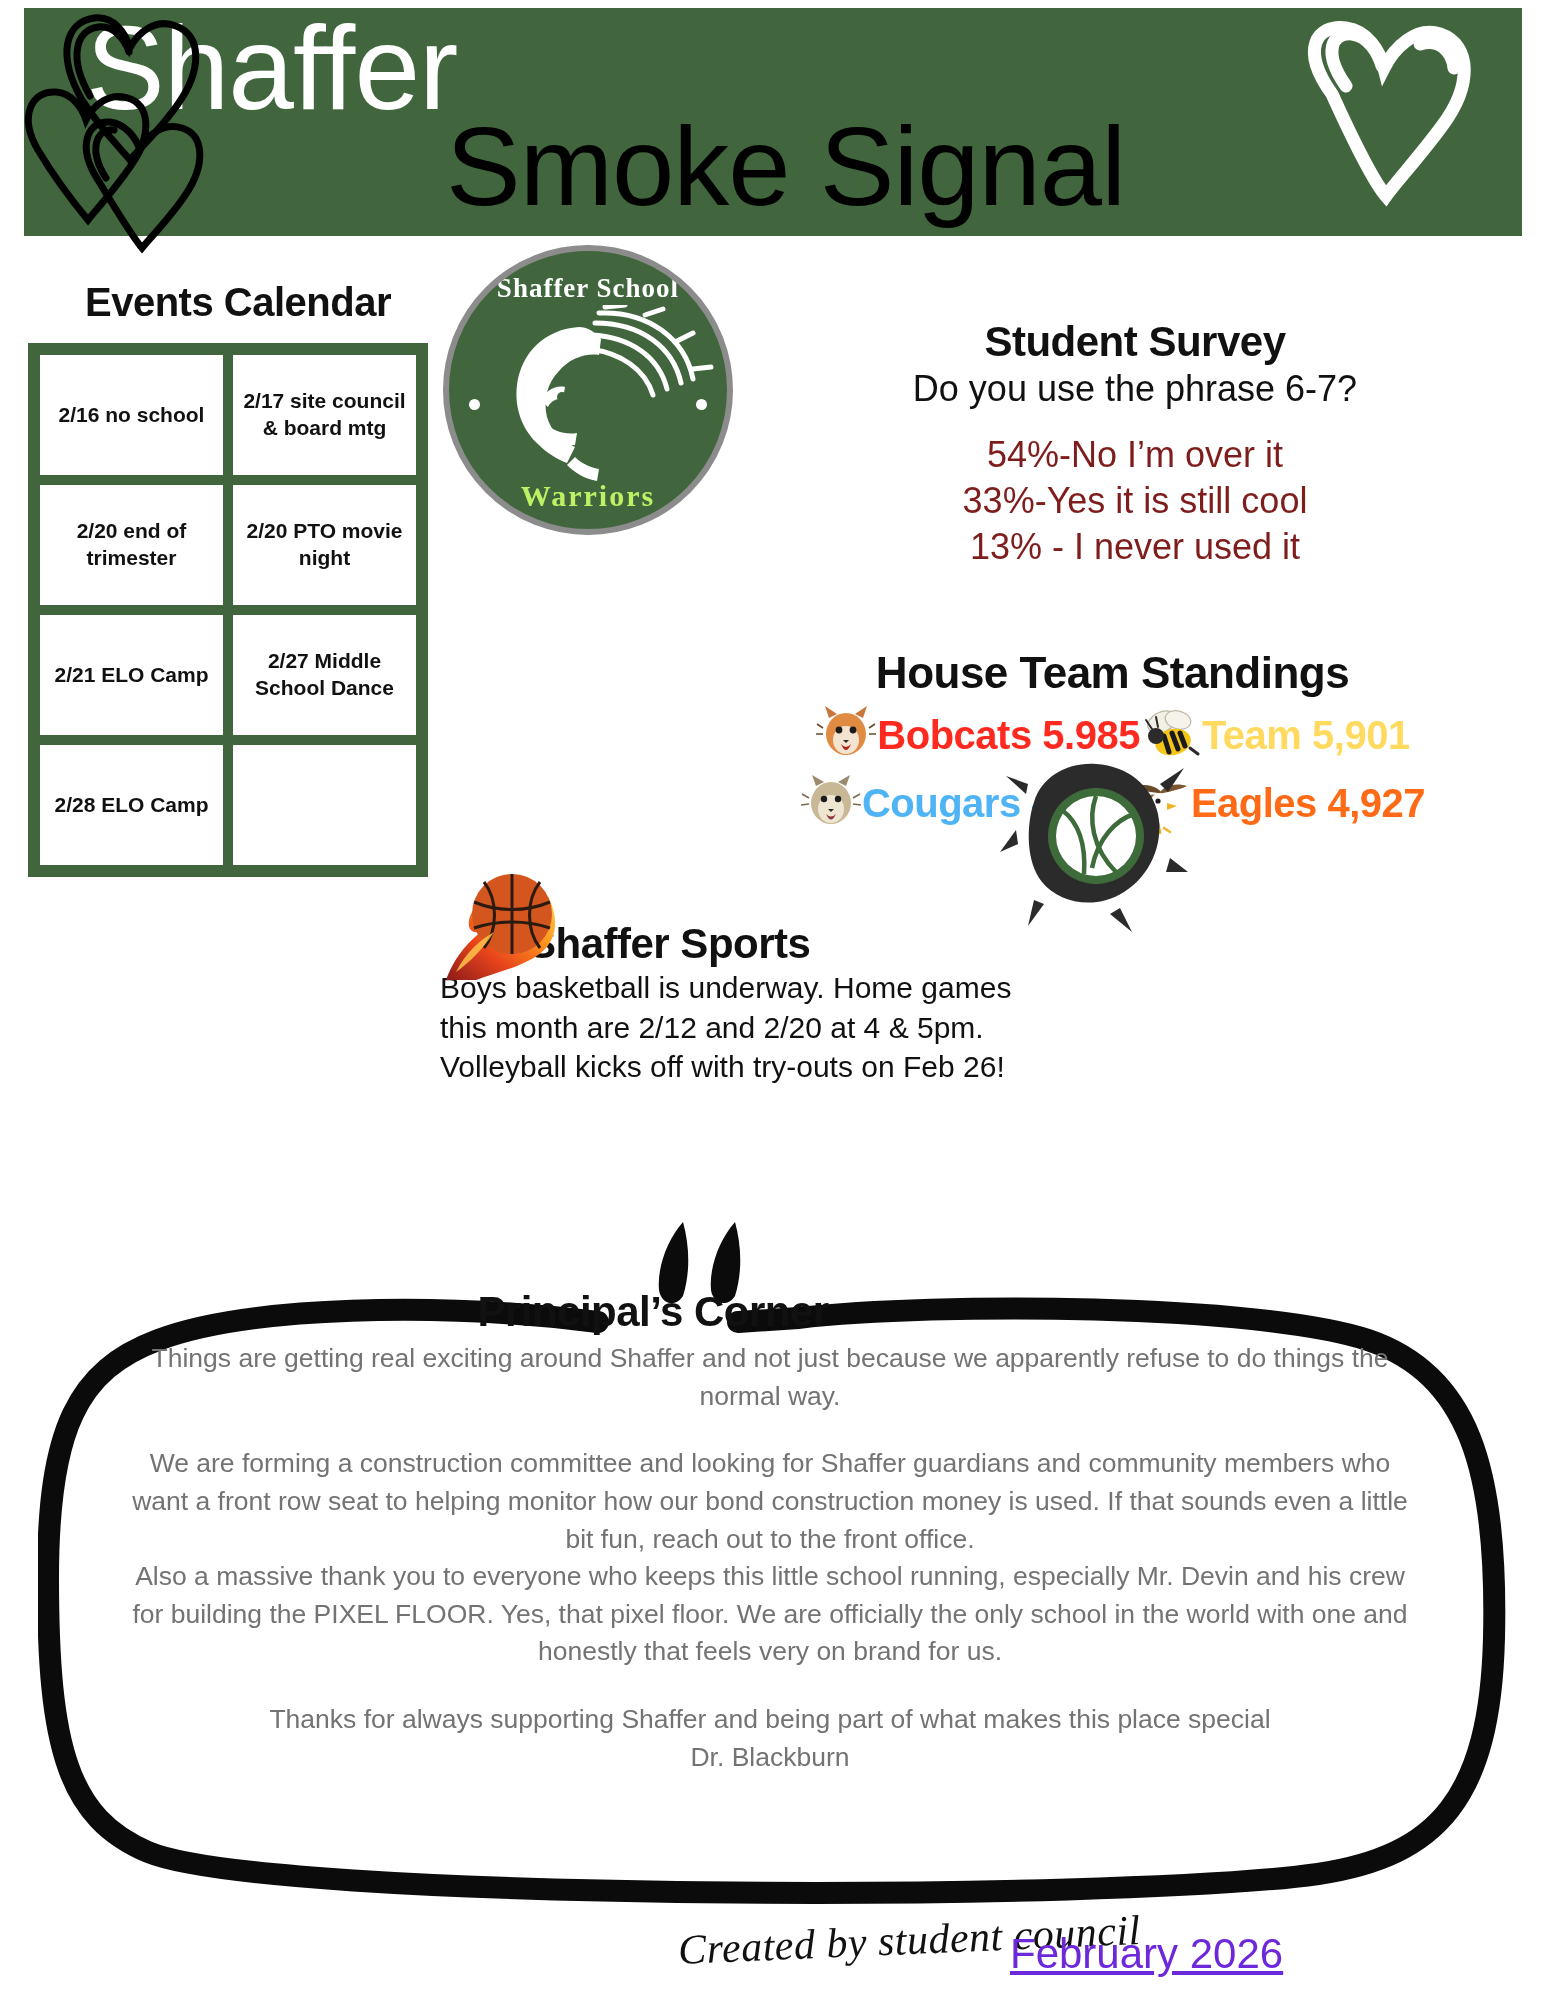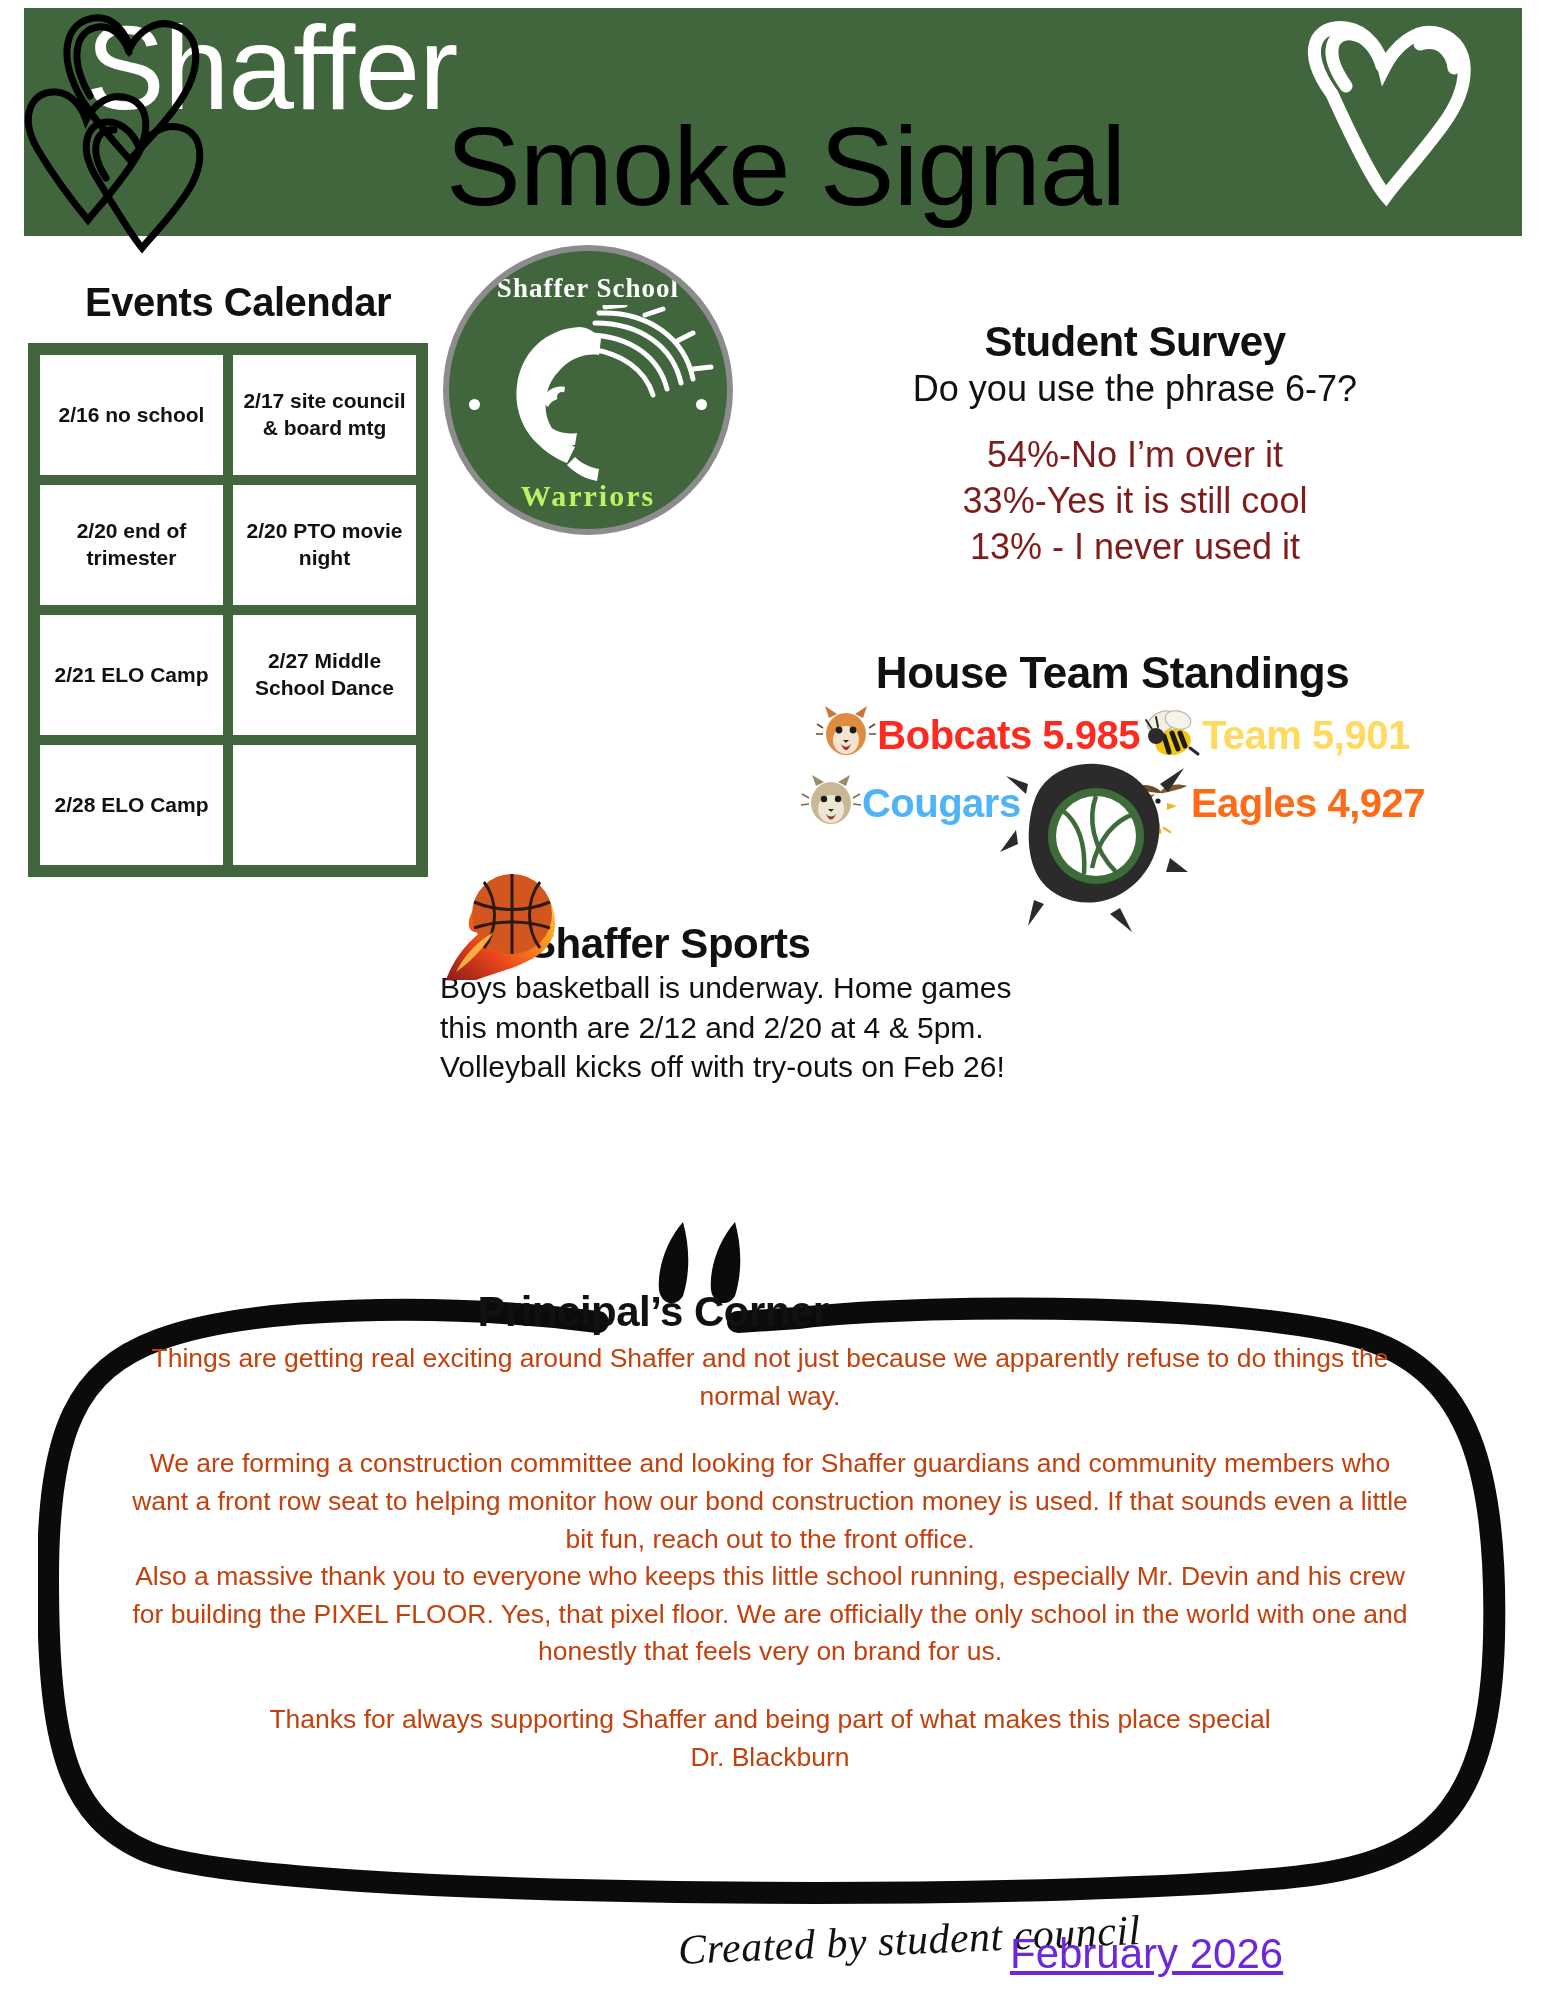--- a/index.html
+++ b/index.html
@@ -166,21 +166,21 @@
   }
   .speech-bubble {
     position: absolute; left: 38px; top: 1278px;
     width: 1470px; height: 630px;
     z-index: 1;
   }
   .pc-body {
     position: absolute; left: 120px; top: 1340px;
     width: 1300px;
     text-align: center;
-    font-size: 26.5px; font-weight: 300; color: #c2410c; line-height: 1.42;
+    font-size: 26.5px; font-weight: 300; color: #737373; line-height: 1.42;
     z-index: 3;
   }
   .pc-body p { margin: 0; }
   .pc-gap { height: 30px; }
 
   
   .footer-script {
     position: absolute; left: 678px; top: 1916px;
     font-family: "Liberation Serif", serif;
     font-style: italic;

